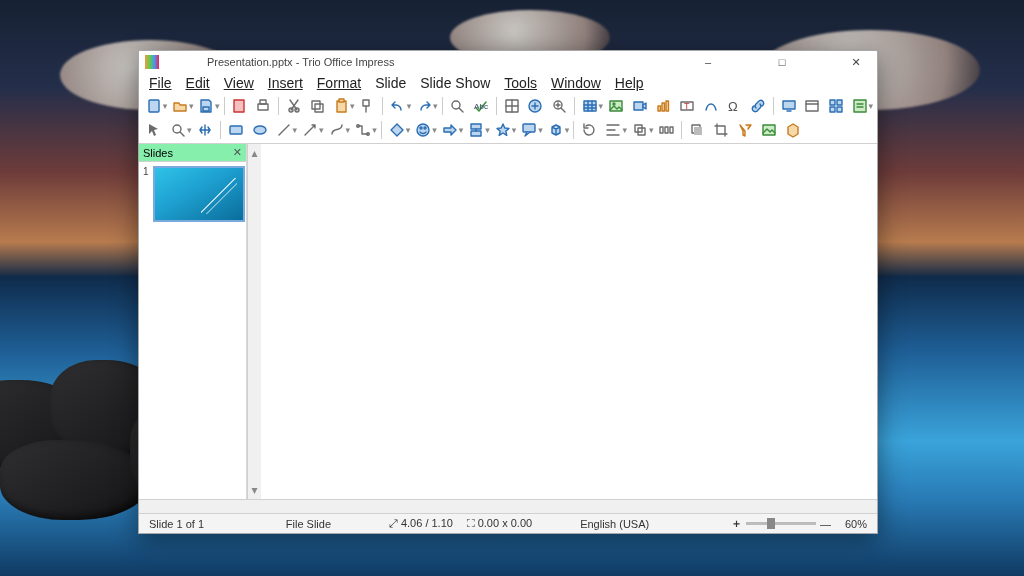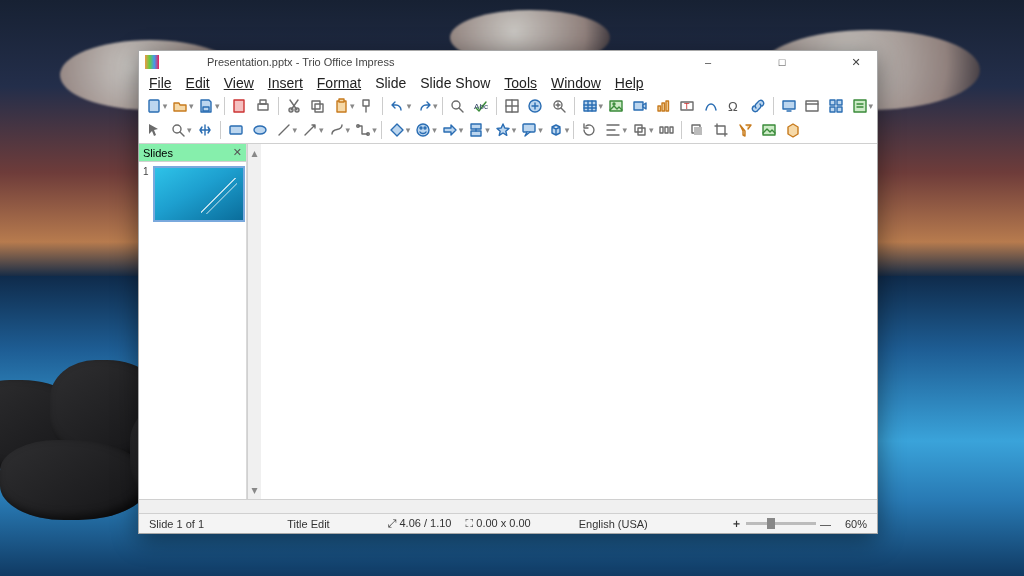--- a/index.html
+++ b/index.html
@@ -530,21 +530,21 @@
       <div class="vscroll">
         <span>▴</span>
           <span>▾</span>
       </div>
     </div>
     <div class="hscroll"></div>
 
     <div class="statusbar">
       <span>Slide 1 of 1</span>
       <span class="gap"></span>
-      <span>Title Edit</span>
+      <span>File Slide</span>
       <span style="width:30px"></span>
       <span>
         ⤢ <span>4.06 / 1.10</span></span>
       <span>
         ⛶ <span>0.00 x 0.00</span></span>
       <span style="width:20px"></span>
       <span>English (USA)</span>
       <span class="gap"></span>
       <div class="zoom-slider">
         <span style="font-weight:bold">＋</span>

